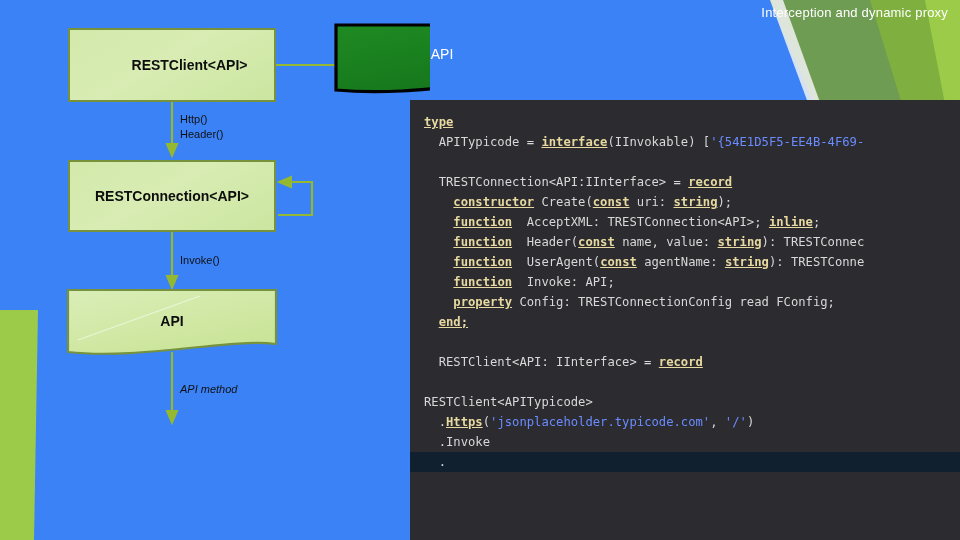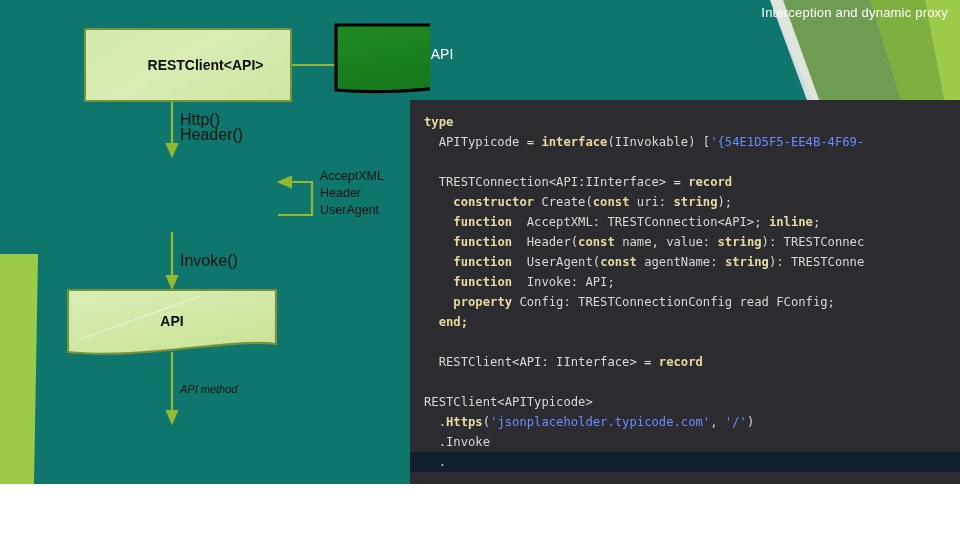--- a/index.html
+++ b/index.html
@@ -3,23 +3,23 @@
 <meta charset="utf-8">
 <style>
   html, body {
     margin: 0;
     padding: 0;
     background: #ffffff;
   }
   #slide {
     position: relative;
     width: 960px;
-    height: 484px;
+    height: 540px;
     overflow: hidden;
-    background: #0f766e;
+    background: #3b82f6;
     font-family: "Liberation Sans", sans-serif;
   }
 
   
   .deco {
     position: absolute;
     pointer-events: none;
   }
   #deco-top-right {
     top: 0; right: 0;
@@ -57,21 +57,21 @@
     display: flex;
     align-items: center;
     justify-content: center;
     font-family: "Liberation Sans", sans-serif;
     font-weight: bold;
     font-size: 14px;
     color: #0d0d0d;
     z-index: 5;
   }
   #node-restclient {
-    left: 84px; top: 28px;
+    left: 68px; top: 28px;
     width: 208px; height: 74px;
     border: 2px solid #76923c;
     background: linear-gradient(150deg, #d3e9ab 0%, #d8ecb3 45%, #cbe6a0 100%);
     padding-left: 35px;
   }
   #node-restconnection {
     left: 68px; top: 160px;
     width: 208px; height: 72px;
     border: 2px solid #76923c;
     background: linear-gradient(150deg, #d3e9ab 0%, #d8ecb3 45%, #cbe6a0 100%);
@@ -89,21 +89,21 @@
     background: transparent;
     border: none;
     color: #ffffff;
     font-weight: normal;
     font-size: 14px;
   }
 
   .edge-label {
     position: absolute;
     font-family: "Liberation Sans", sans-serif;
-    font-size: 16px;
+    font-size: 11px;
     color: #111111;
     line-height: 15px;
     white-space: nowrap;
     z-index: 5;
   }
   #label-http { left: 180px; top: 112px; }
   #label-invoke { left: 180px; top: 253px; text-align: right; }
   #label-apimethod { left: 180px; top: 382px; font-style: italic; font-size: 11px;}
   #label-selfloop { left: 320px; top: 168px; line-height: 17px; font-size: 12.5px;}
 
@@ -126,21 +126,21 @@
   }
   .code-line {
     padding-left: 14px;
     height: 20px;
     color: #d4d4d4;
     white-space: pre;
   }
   .code-line.highlight {
     background: #11202e;
   }
-  .kw   { color: #e8d9a0; font-weight: bold; }
+  .kw   { color: #e8d9a0; font-weight: bold; text-decoration: underline; }
   .str  { color: #6b8cff; }
   .plain{ color: #d8d8d8; margin-top: 8px; }
 </style>
 </head>
 <body>
 
 <div id="slide">
 
   <svg class="deco" id="deco-top-right" viewBox="0 0 340 130" preserveAspectRatio="none">
     <polygon points="150,0 340,0 340,130 205,130" fill="#6f9c53"></polygon>
@@ -186,39 +186,37 @@
 
     <path d="M 68,290 L 276,290 L 276,344 C 230,338 140,360 68,352 Z" fill="url(#boxgrad)" stroke="#76923c" stroke-width="2.2"></path>
 
     <path d="M 78,340 L 200,296" stroke="#ffffff" stroke-width="1.2" opacity="0.55" fill="none"></path>
   </svg>
 
   <div class="node-box" id="node-restclient">
     <span>RESTClient&lt;API&gt;</span>
   </div>
 
+  <div class="node-box" id="node-restconnection">
+    <span>RESTConnection&lt;API&gt;</span>
+  </div>
 
   <div class="node-box" id="node-api-green-label">
     <span>API</span>
   </div>
 
   <div class="node-box" id="node-api-doc-label">
     <span>API</span>
   </div>
 
   <div class="edge-label" id="label-http">
     <div>Http()</div>
     <div>Header()</div>
   </div>
 
   <div class="edge-label" id="label-invoke">Invoke()</div>
 
   <div class="edge-label" id="label-apimethod">API method</div>
 
-  <div class="edge-label" id="label-selfloop">
-    <div>AcceptXML</div>
-    <div>Header</div>
-    <div>UserAgent</div>
-  </div>
 
   <div id="code-panel"><div class="code-line"><span class="kw">type</span></div><div class="code-line"><span class="plain">  APITypicode = </span><span class="kw">interface</span><span class="plain">(IInvokable) [</span><span class="str">'{54E1D5F5-EE4B-4F69-</span></div><div class="code-line"><span class="plain"></span></div><div class="code-line"><span class="plain">  TRESTConnection&lt;API:IInterface&gt; = </span><span class="kw">record</span></div><div class="code-line"><span class="plain">    </span><span class="kw">constructor</span><span class="plain"> Create(</span><span class="kw">const</span><span class="plain"> uri: </span><span class="kw">string</span><span class="plain">);</span></div><div class="code-line"><span class="plain">    </span><span class="kw">function</span><span class="plain">  AcceptXML: TRESTConnection&lt;API&gt;; </span><span class="kw">inline</span><span class="plain">;</span></div><div class="code-line"><span class="plain">    </span><span class="kw">function</span><span class="plain">  Header(</span><span class="kw">const</span><span class="plain"> name, value: </span><span class="kw">string</span><span class="plain">): TRESTConnec</span></div><div class="code-line"><span class="plain">    </span><span class="kw">function</span><span class="plain">  UserAgent(</span><span class="kw">const</span><span class="plain"> agentName: </span><span class="kw">string</span><span class="plain">): TRESTConne</span></div><div class="code-line"><span class="plain">    </span><span class="kw">function</span><span class="plain">  Invoke: API;</span></div><div class="code-line"><span class="plain">    </span><span class="kw">property</span><span class="plain"> Config: TRESTConnectionConfig read FConfig;</span></div><div class="code-line"><span class="plain">  </span><span class="kw">end;</span></div><div class="code-line"><span class="plain"></span></div><div class="code-line"><span class="plain">  RESTClient&lt;API: IInterface&gt; = </span><span class="kw">record</span></div><div class="code-line"><span class="plain"></span></div><div class="code-line"><span class="plain">RESTClient&lt;APITypicode&gt;</span></div><div class="code-line"><span class="plain">  .</span><span class="kw">Https</span><span class="plain">(</span><span class="str">'jsonplaceholder.typicode.com'</span><span class="plain">, </span><span class="str">'/'</span><span class="plain">)</span></div><div class="code-line"><span class="plain">  .Invoke</span></div><div class="code-line highlight"><span class="plain">  .</span></div></div>
 
 </div>
 
 </body></html>

